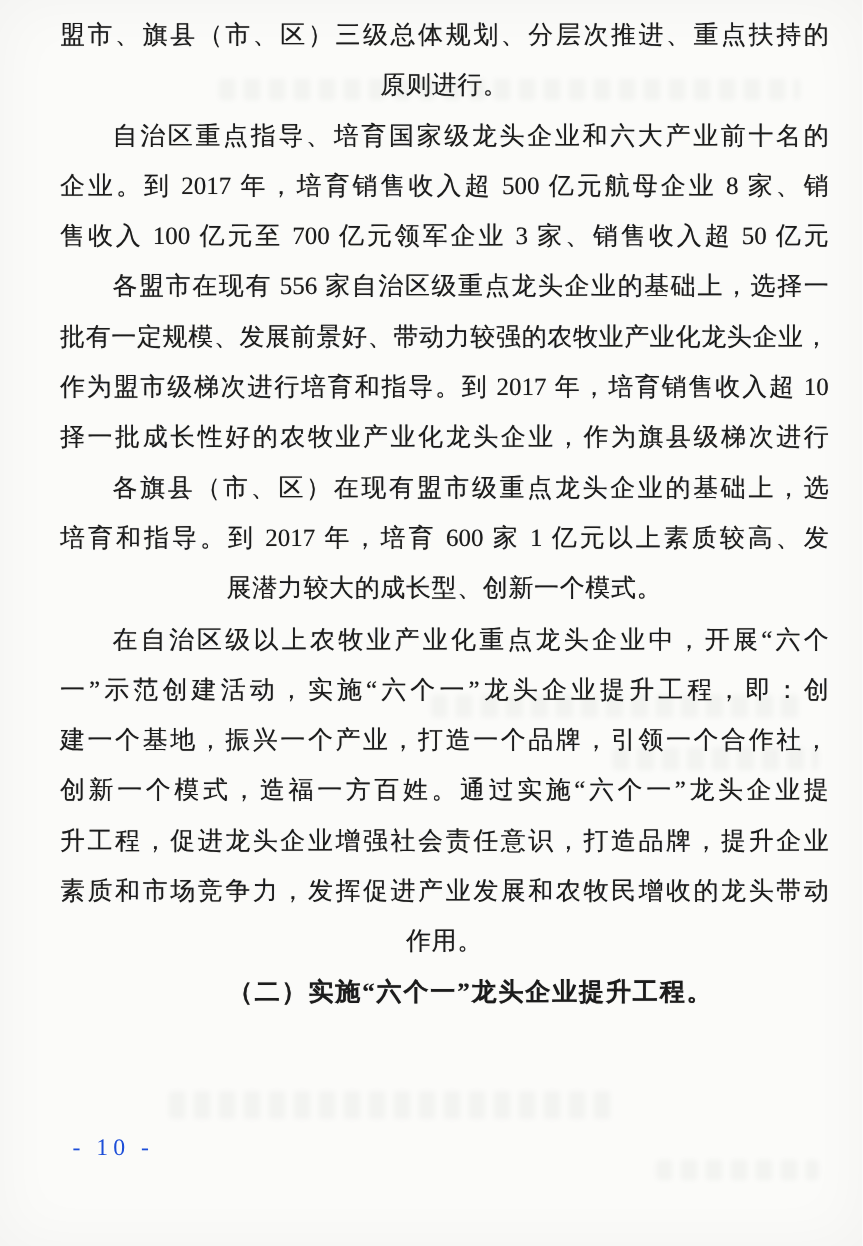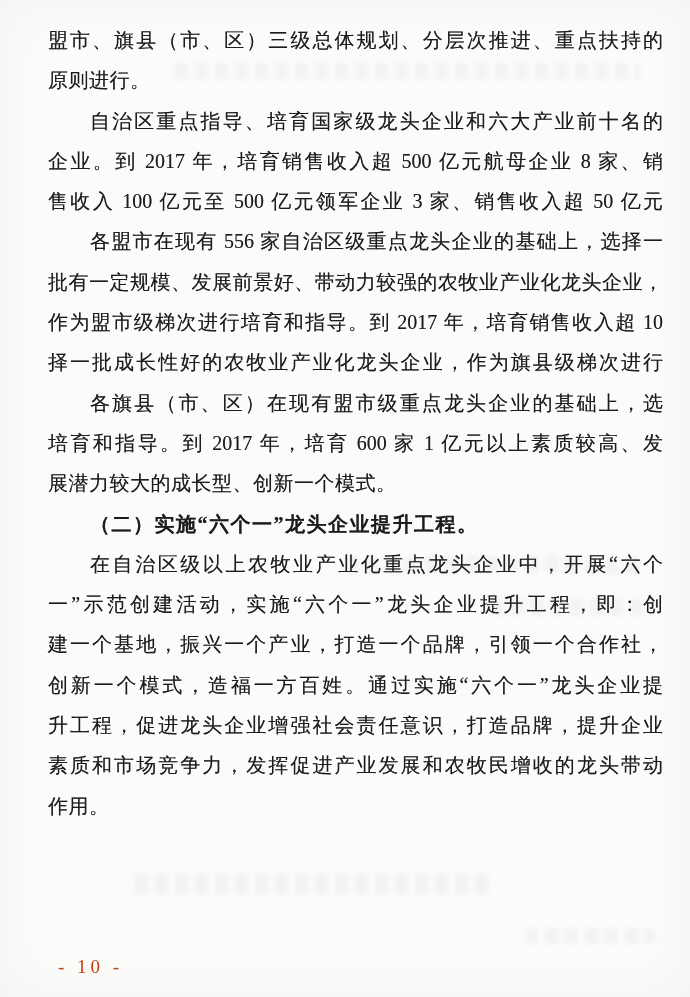--- a/index.html
+++ b/index.html
@@ -12,48 +12,49 @@
     width: 690px;
     height: 997px;
     background: #fbfbf9;
     overflow: hidden;
     font-family: "Liberation Serif", "DejaVu Serif", serif;
     color: #1c1c1c;
     box-shadow: inset 0 0 50px rgba(0,0,0,0.035);
   }
   .text-block {
     position: absolute;
-    top: 20px;
+    top: 8px;
     left: 48px;
     width: 615px;
   }
   .line {
     font-size: 20px;
     line-height: 40.3px;
     height: 40.3px;
     letter-spacing: 0.5px;
     white-space: nowrap;
     text-shadow: 0 0 0.6px rgba(30,30,30,0.55);
+    text-align: center;
   }
   .line.j {
     white-space: normal;
     text-align: justify;
     text-align-last: justify;
     text-justify: inter-character;
     letter-spacing: 0;
   }
   .line.ind { text-indent: 2.1em; font-family: Liberation Serif, serif; }
   .line.bold { font-weight: 700; letter-spacing: 1.5px; }
   .page-number {
     position: absolute;
     left: 58px;
-    top: 956px;
+    top: 908px;
     font-size: 19px;
     letter-spacing: 4px;
-    color: #c2410c;
+    color: #1d4ed8;
   }
   
   .ghost {
     position: absolute;
     background: repeating-linear-gradient(
       90deg,
       rgba(110,122,112,0.55) 0px, rgba(110,122,112,0.55) 13px,
       rgba(110,122,112,0.0) 13px, rgba(110,122,112,0.0) 20px
     );
     opacity: 0.10;
@@ -70,48 +71,48 @@
   <div class="text-block">
 
     <div>
       <div class="line j">盟市、旗县（市、区）三级总体规划、分层次推进、重点扶持的</div>
       <div class="line">原则进行。</div>
     </div>
 
     <div>
       <div class="line j ind">自治区重点指导、培育国家级龙头企业和六大产业前十名的</div>
       <div class="line j">企业。到 2017 年，培育销售收入超 500 亿元航母企业 8 家、销</div>
-      <div class="line j">售收入 100 亿元至 500 亿元领军企业 3 家、销售收入超 50 亿元</div>
+      <div class="line j">售收入 100 亿元至 700 亿元领军企业 3 家、销售收入超 50 亿元</div>
     </div>
 
     <div>
       <div class="line j ind">各盟市在现有 556 家自治区级重点龙头企业的基础上，选择一</div>
       <div class="line j">批有一定规模、发展前景好、带动力较强的农牧业产业化龙头企业，</div>
       <div class="line j">作为盟市级梯次进行培育和指导。到 2017 年，培育销售收入超 10</div>
     </div>
 
     <div>
       <div class="line j">择一批成长性好的农牧业产业化龙头企业，作为旗县级梯次进行</div>
       <div class="line j ind">各旗县（市、区）在现有盟市级重点龙头企业的基础上，选</div>
       <div class="line j">培育和指导。到 2017 年，培育 600 家 1 亿元以上素质较高、发</div>
       <div class="line">展潜力较大的成长型、创新一个模式。</div>
     </div>
 
     <div>
-      <div class="line ind bold">（二）实施“六个一”龙头企业提升工程。</div>
-    </div>
-
-    <div>
       <div class="line j ind">在自治区级以上农牧业产业化重点龙头企业中，开展“六个</div>
       <div class="line j">一”示范创建活动，实施“六个一”龙头企业提升工程，即：创</div>
       <div class="line j">建一个基地，振兴一个产业，打造一个品牌，引领一个合作社，</div>
       <div class="line j">创新一个模式，造福一方百姓。通过实施“六个一”龙头企业提</div>
       <div class="line j">升工程，促进龙头企业增强社会责任意识，打造品牌，提升企业</div>
       <div class="line j">素质和市场竞争力，发挥促进产业发展和农牧民增收的龙头带动</div>
       <div class="line">作用。</div>
+    </div>
+
+    <div>
+      <div class="line ind bold">（二）实施“六个一”龙头企业提升工程。</div>
     </div>
 
   </div>
 
   <div class="ghost" style="left:175px; top:63px;  width:465px; height:17px;"></div>
   <div class="ghost" style="left:345px; top:556px; width:300px; height:18px;"></div>
   <div class="ghost" style="left:490px; top:598px; width:165px; height:18px;"></div>
   <div class="ghost" style="left:135px; top:873px; width:360px; height:22px;"></div>
   <div class="ghost" style="left:525px; top:928px; width:130px; height:16px;"></div>
 

